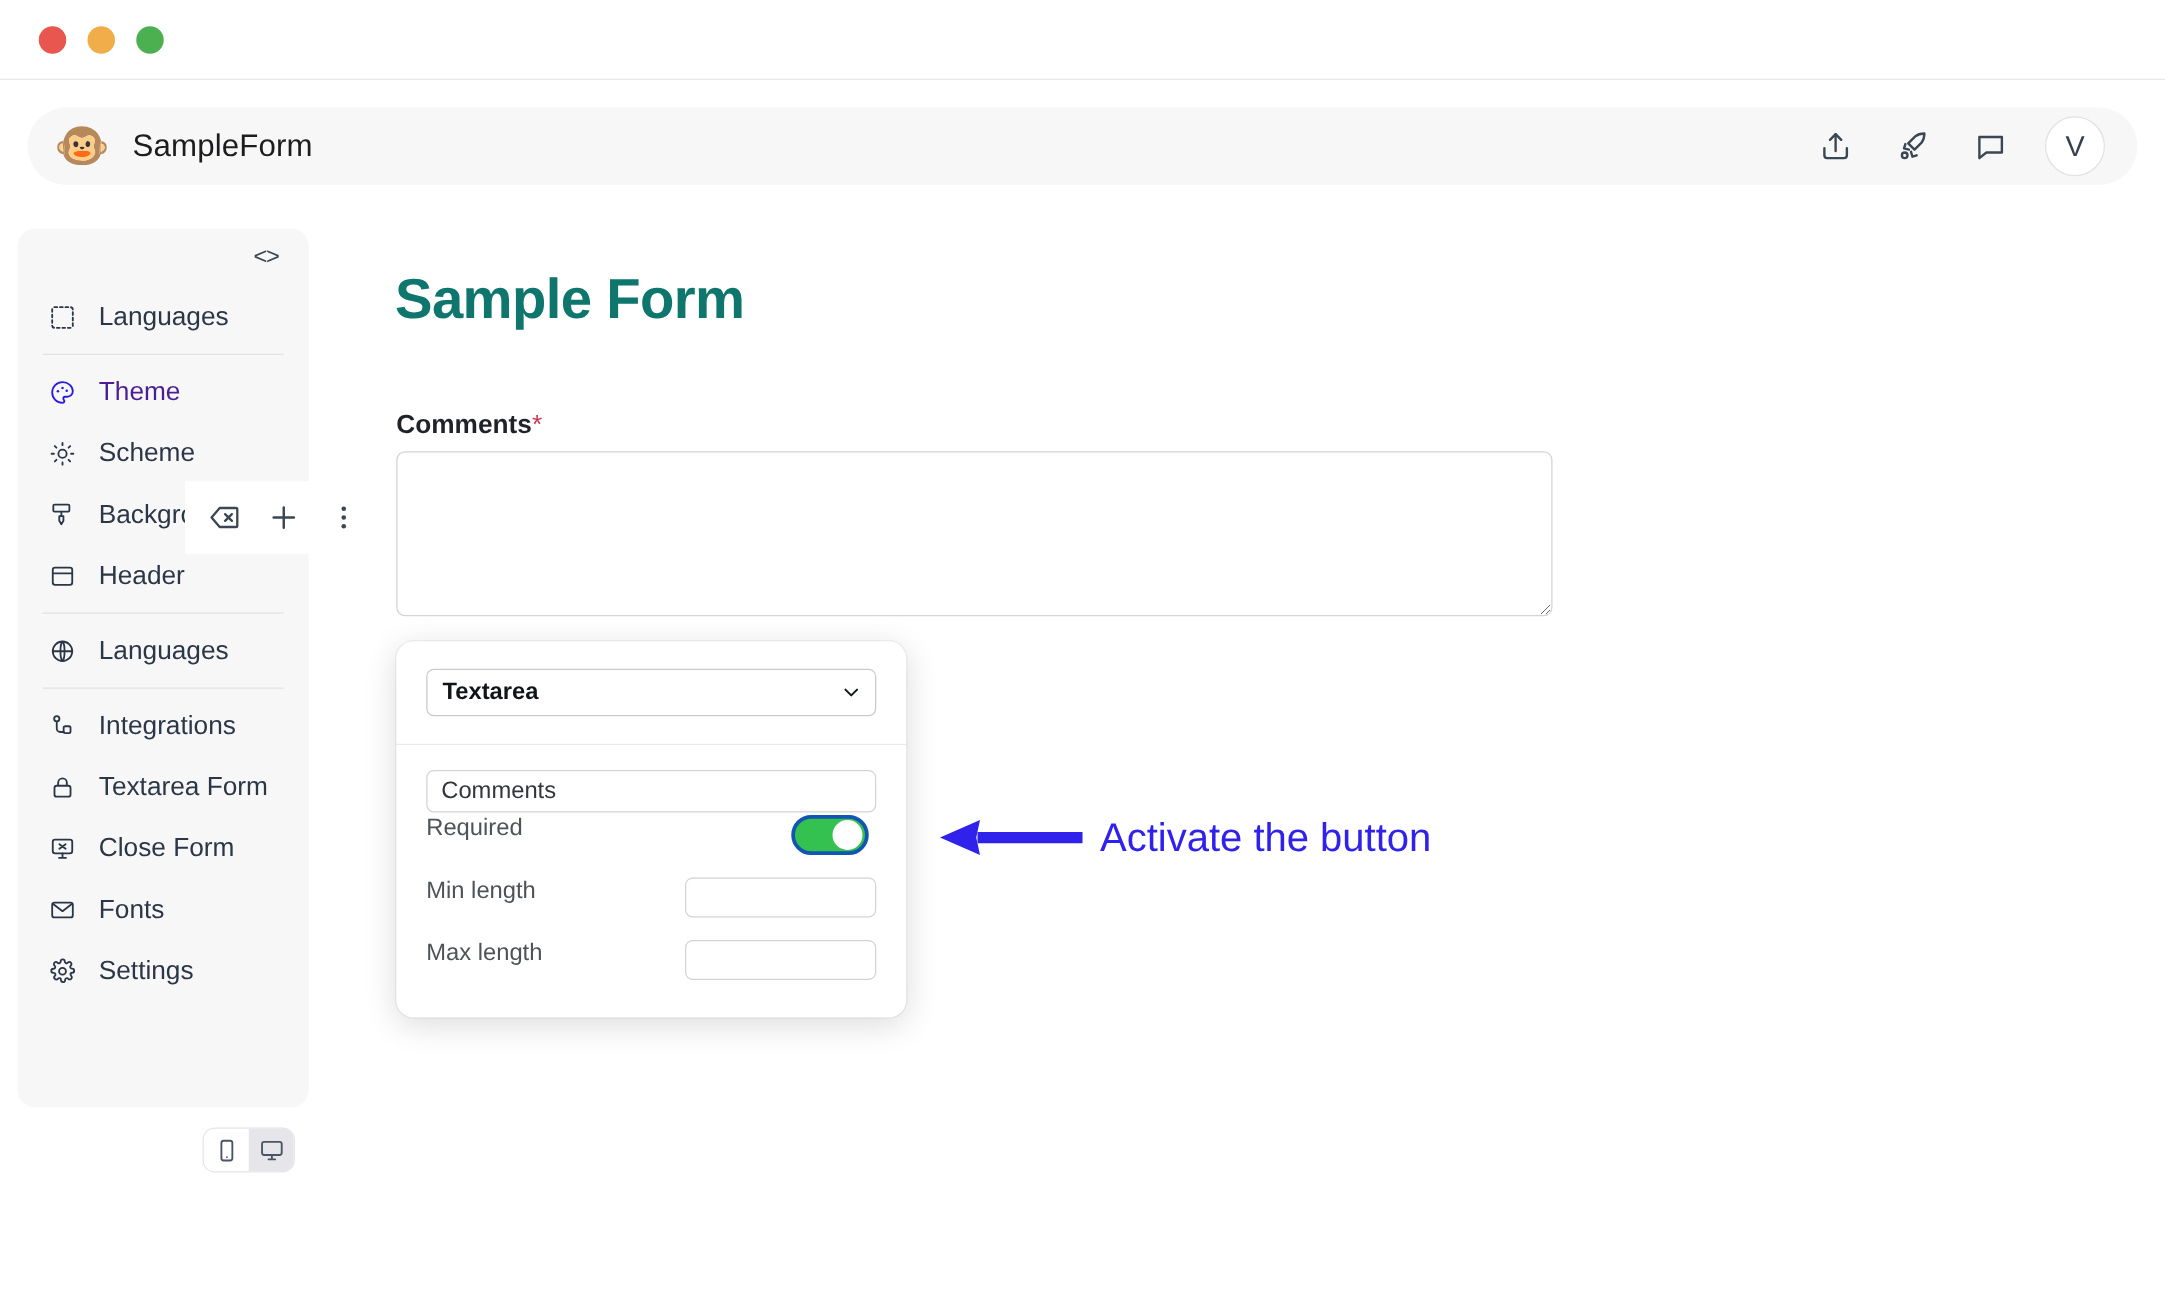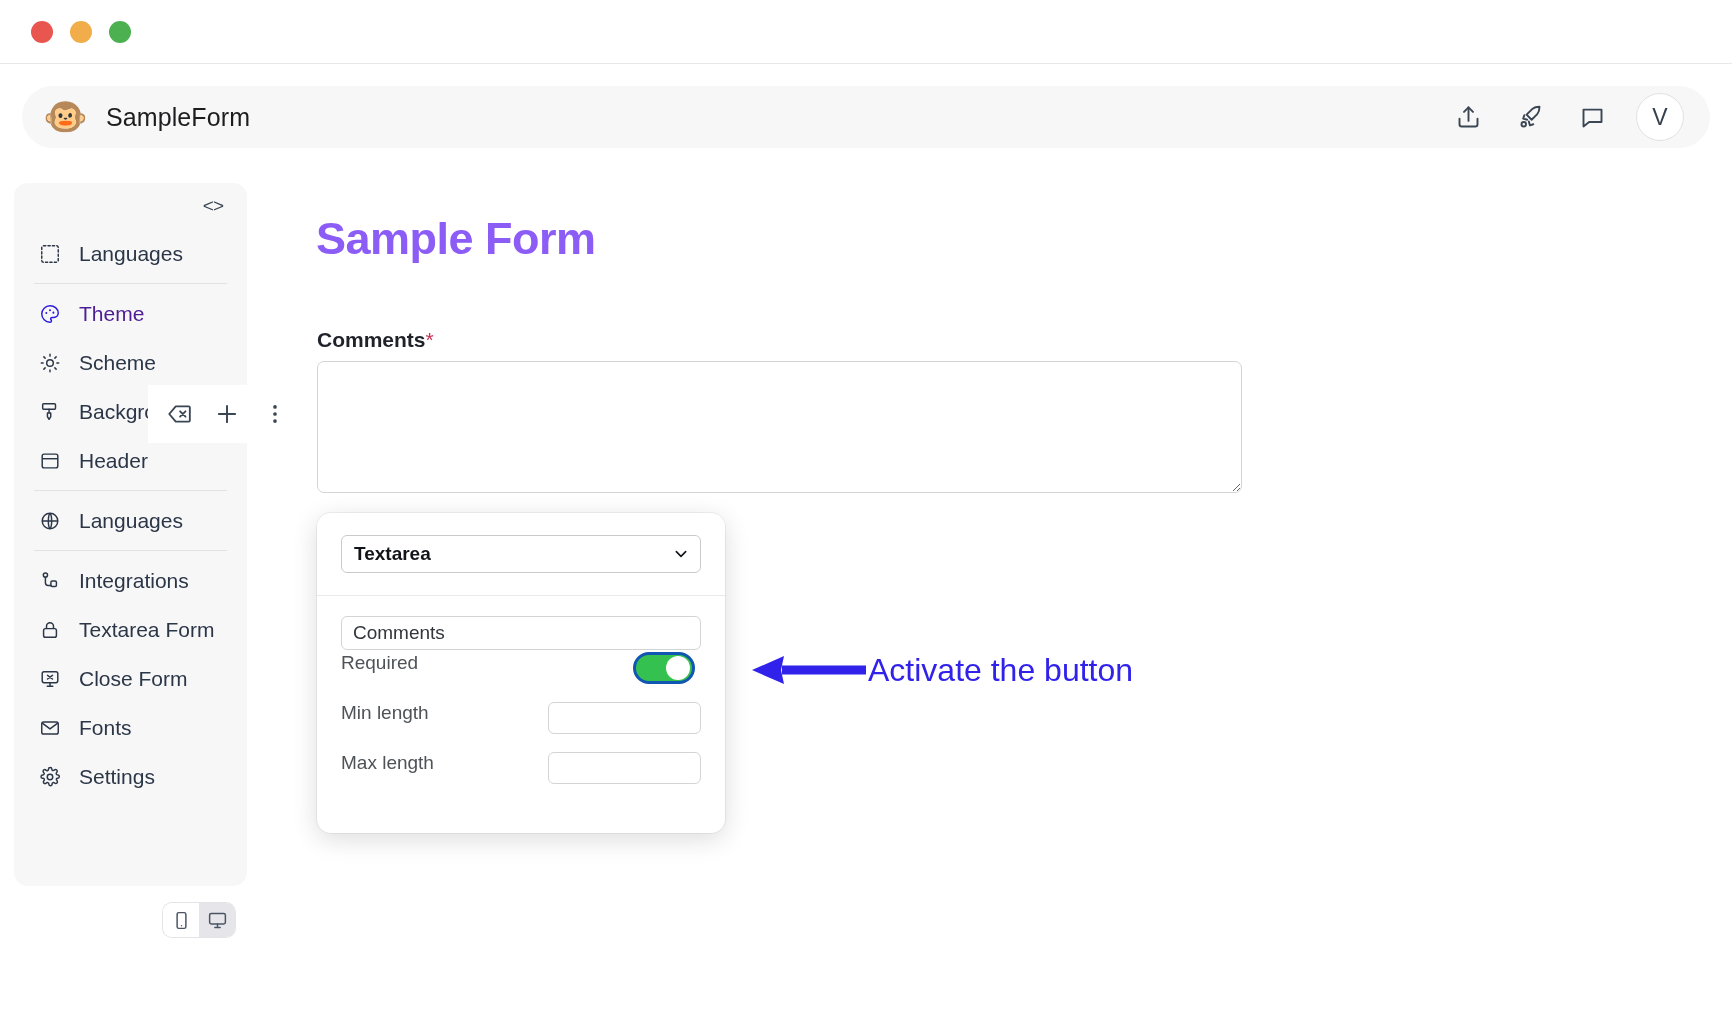--- a/index.html
+++ b/index.html
@@ -176,21 +176,21 @@
     position: absolute;
     top: 183px; left: 256px;
     width: 1466px;
     height: 820px;
   }
   .form-title {
     position: absolute;
     top: 30px; left: 60px;
     font-size: 45px;
     font-weight: bold;
-    color: #8b5cf6;
+    color: #0f766e;
     letter-spacing: -.5px;
   }
   .field-label {
     position: absolute;
     top: 145px; left: 61px;
     font-size: 21px;
     font-weight: bold;
     color: #1f2329;
   }
   .req-star { color: #cc3355; font-weight: normal; }
@@ -205,21 +205,21 @@
   }
 
   
   .settings-pop {
     position: absolute;
     left: 61px; top: 330px;
     width: 408px;
     background: #ffffff;
     border-radius: 14px;
     box-shadow: 0 6px 26px rgba(0,0,0,.14), 0 0 0 1px rgba(0,0,0,.05);
-    padding: 22px 24px 33px 24px;
+    padding: 22px 24px 14px 24px;
     z-index: 20;
   }
   .type-select {
     position: relative;
     width: 360px;
     height: 38px;
     border: 1px solid #c9cacc;
     border-radius: 6px;
     background: #ffffff;
     display: flex;
@@ -292,20 +292,21 @@
     font-family: "Liberation Sans", sans-serif;
     flex: 0 0 auto;
   }
 
   
   .annot {
     position: absolute;
     left: 748px; top: 650px;
     display: flex;
     align-items: center;
+    gap: 12px;
     z-index: 40;
     pointer-events: none;
   }
   .annot-arrow { width: 120px; height: 40px; display: block; }
   .annot-text {
     font-size: 32px;
     color: #3022ea;
     white-space: nowrap;
   }
 </style>

